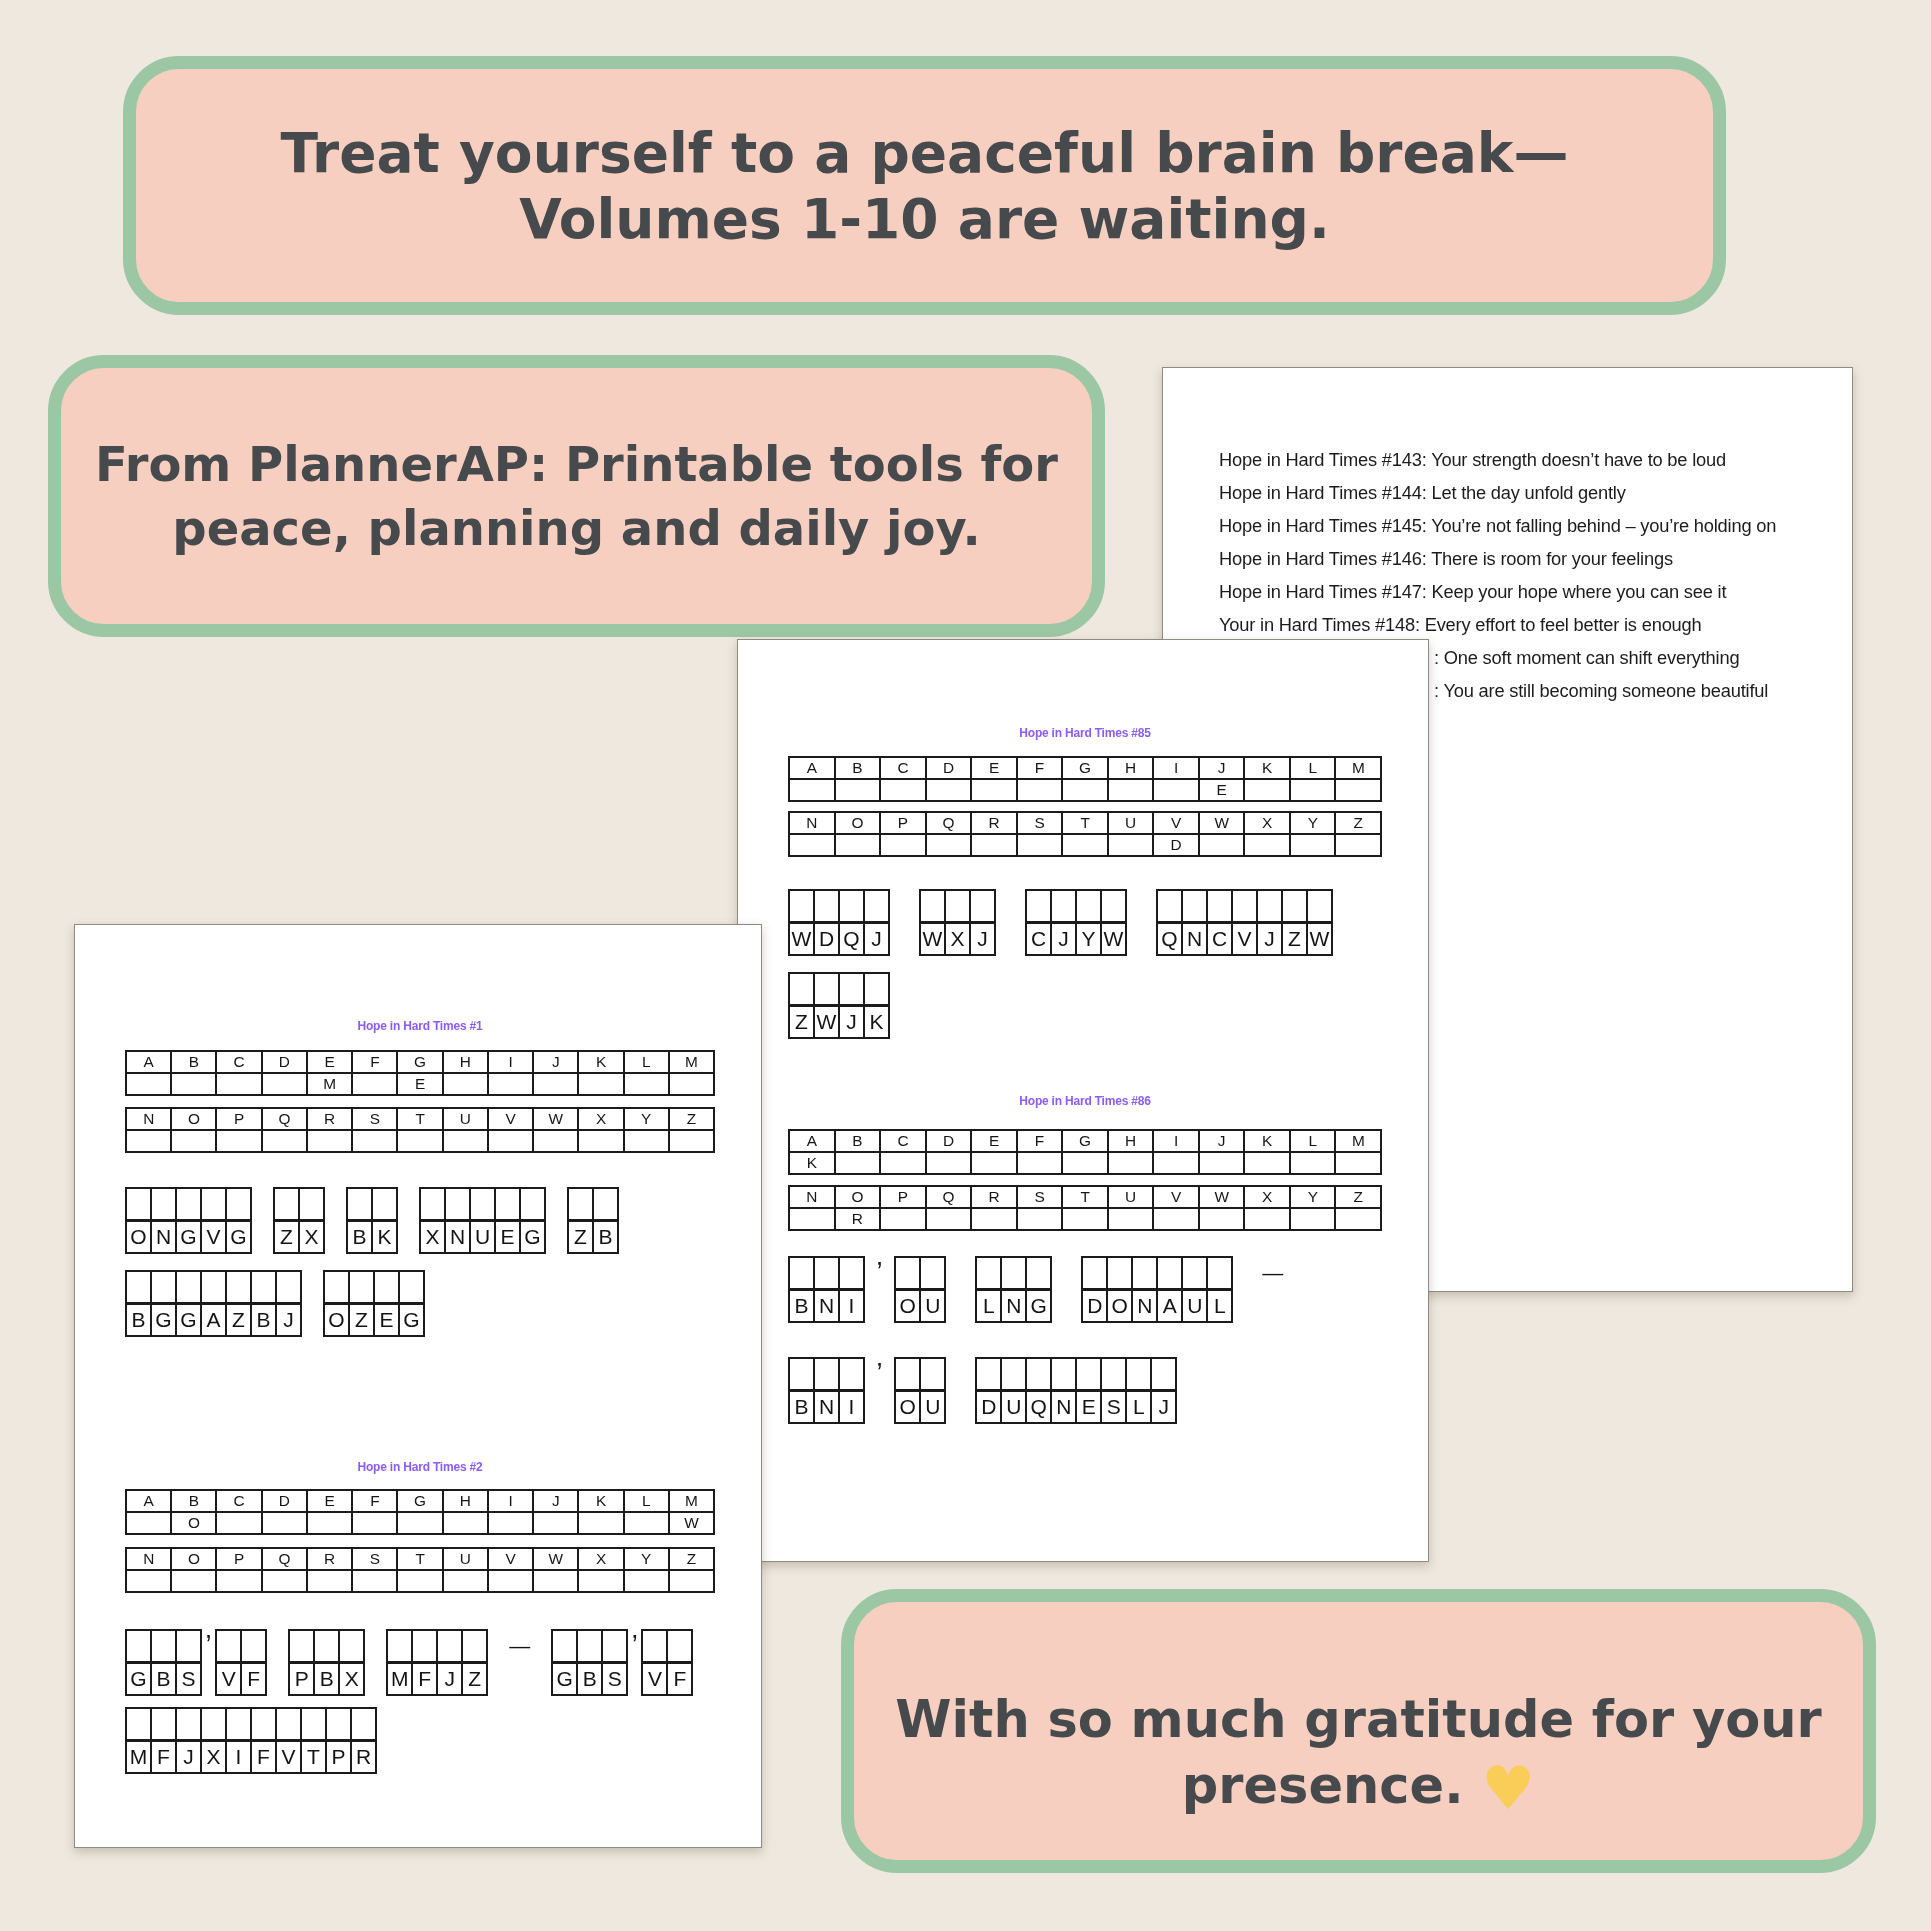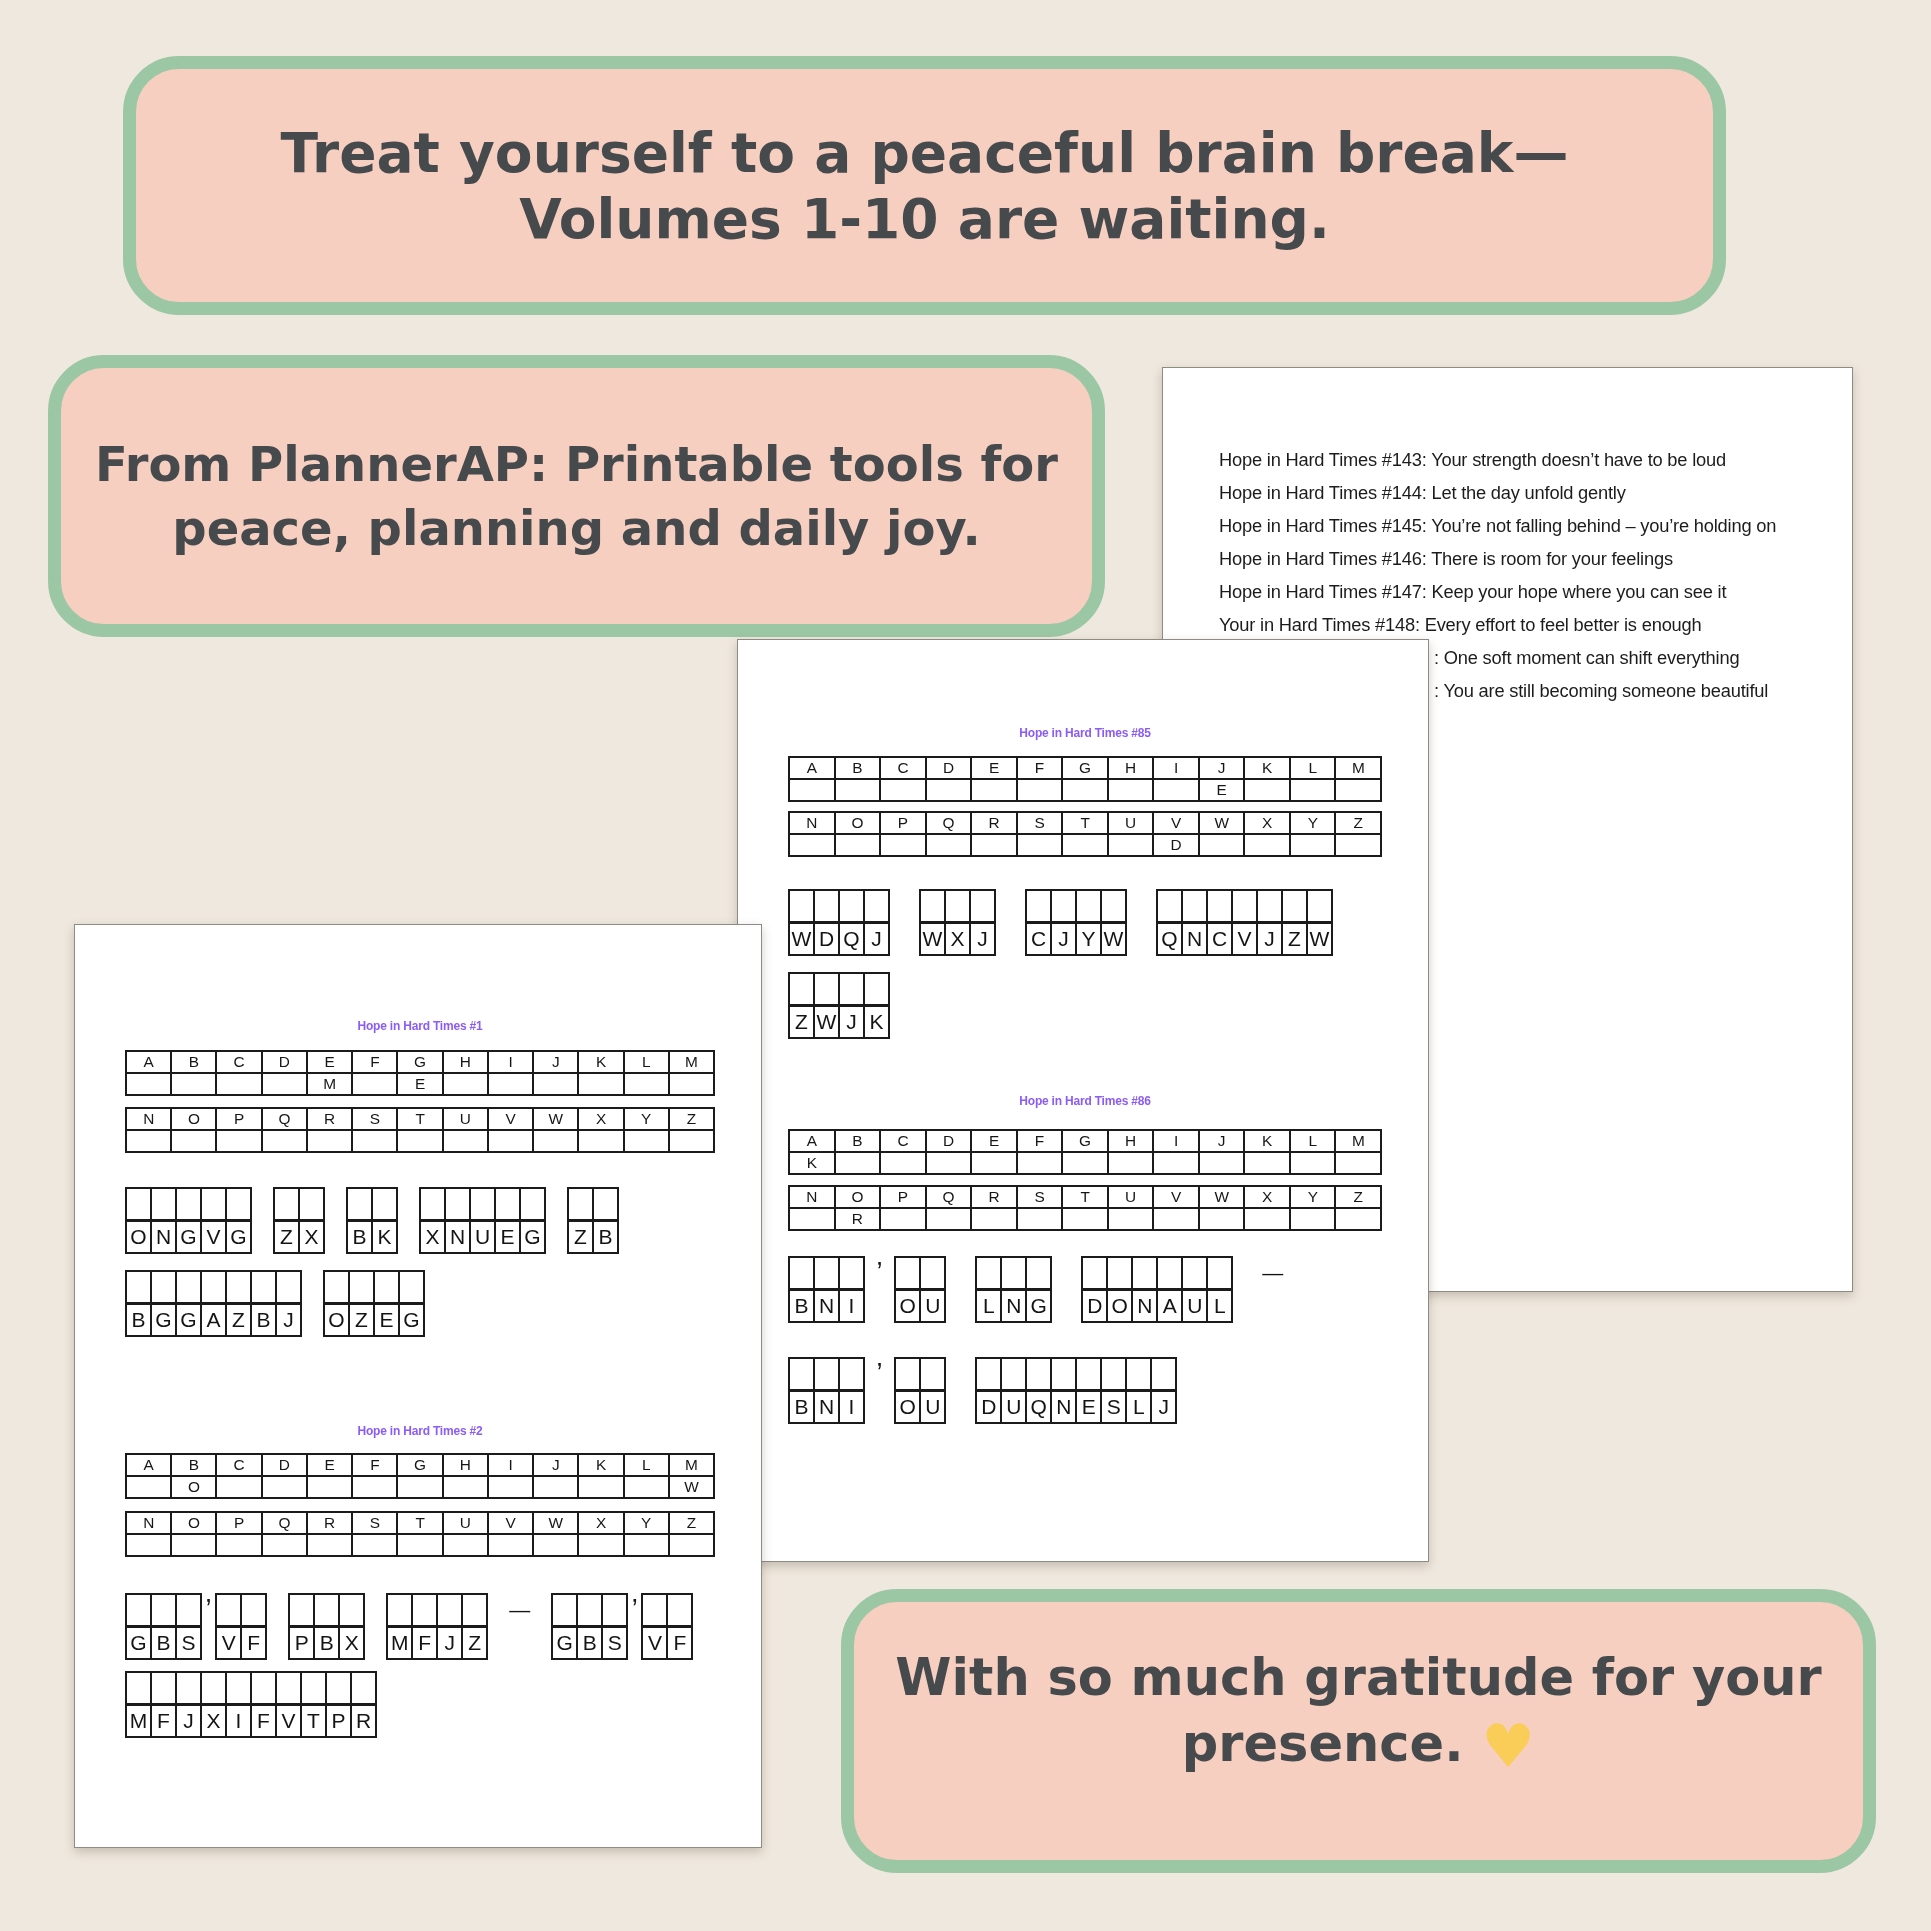--- a/index.html
+++ b/index.html
@@ -13,21 +13,21 @@
     position:absolute;box-sizing:border-box;
     background:#F7CFC0;border:13.5px solid #9BC7A4;border-radius:56px;
     display:flex;flex-direction:column;align-items:center;justify-content:center;
     text-align:center;color:#474A4D;
     font-family:"DejaVu Sans",sans-serif;font-weight:bold;
   }
   .banner-top{left:123px;top:56px;width:1603px;height:259px;font-size:55px;line-height:66px;}
   .banner-planner{left:48px;top:355px;width:1057px;height:282px;font-size:48px;line-height:64px;}
   .banner-gratitude{
     left:841px;top:1589px;width:1035px;height:284px;
-    font-size:51px;line-height:64px;justify-content:flex-start;padding-top:44px;
+    font-size:51px;line-height:64px;justify-content:center;padding-top:44px;
   }
   .heart{color:#F9CD58;font-size:60px;line-height:1;position:relative;top:5.8px;font-family:"DejaVu Sans",sans-serif;}
   
   .page{
     position:absolute;background:#FFFFFF;box-sizing:border-box;
     border:1px solid #8F8A82;
     box-shadow:0 3.9px 9.7px rgba(90,75,60,0.28);
   }
   .page-quotes{left:1162px;top:367px;width:691px;height:925px;z-index:1;padding:75px 0 0 56px;}
   .quote-line{height:33px;line-height:33px;font-size:18.3px;letter-spacing:-0.2px;color:#1C1C1C;white-space:nowrap;}
@@ -539,21 +539,21 @@
               <div class="wcell wtop"></div>
             </div>
             <div class="wrow">
               <div class="wcell wbot">O</div>
               <div class="wcell wbot">Z</div>
               <div class="wcell wbot">E</div>
               <div class="wcell wbot">G</div>
             </div>
           </div>
         </div>
-        <div class="puzzle-title" style="margin-top: 82px;">Hope in Hard Times #2</div>
+        <div class="puzzle-title" style="margin-top: 118px;">Hope in Hard Times #2</div>
         <div class="keytable" style="margin-top: 9.7px;">
           <div class="kcell">A</div>
           <div class="kcell">B</div>
           <div class="kcell">C</div>
           <div class="kcell">D</div>
           <div class="kcell">E</div>
           <div class="kcell">F</div>
           <div class="kcell">G</div>
           <div class="kcell">H</div>
           <div class="kcell">I</div>

